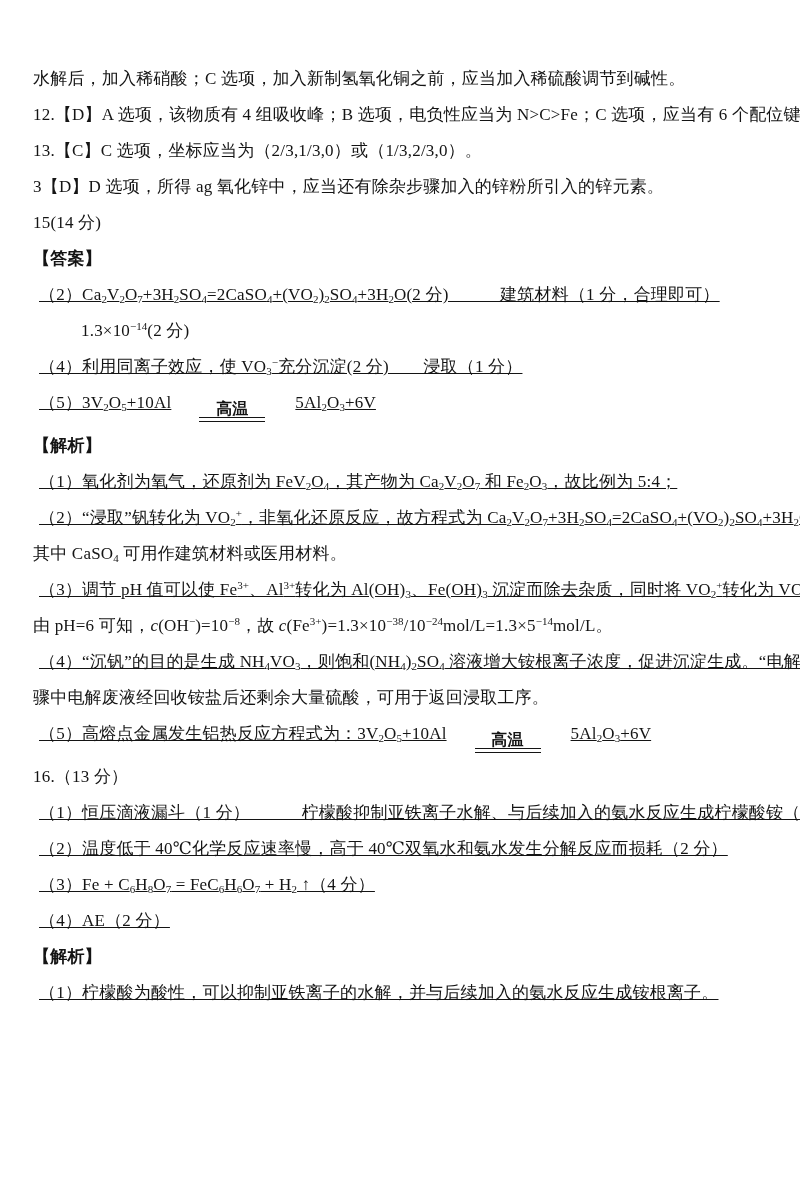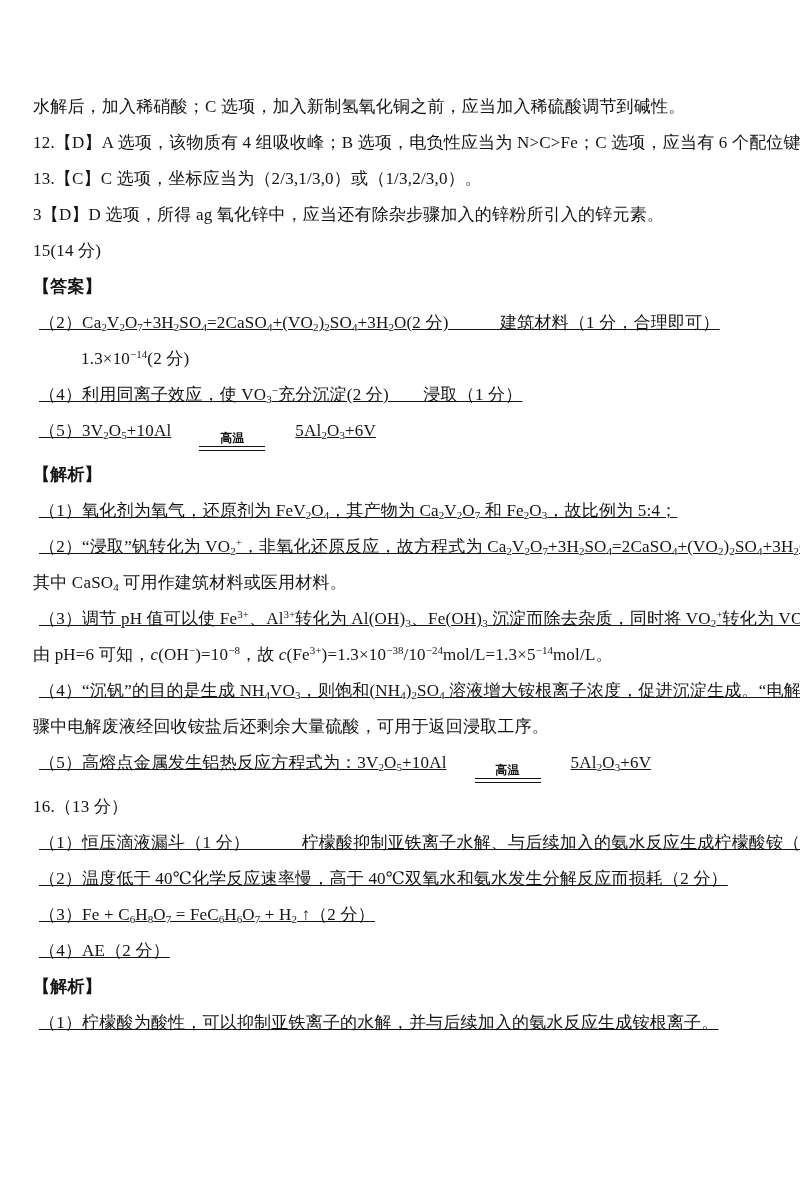--- a/index.html
+++ b/index.html
@@ -11,21 +11,21 @@
   body {
     width: 800px;
     height: 1196px;
     font-family: "Liberation Serif", "DejaVu Serif", serif;
     overflow: hidden;
   }
   .page {
     box-sizing: border-box;
     width: 800px;
     height: 1196px;
-    padding: 94px 26px 0 33px;
+    padding: 66px 26px 0 33px;
     overflow: hidden;
   }
   .line {
     font-size: 17px;
     line-height: 25px;
     margin-bottom: 11px;
     white-space: nowrap;
     letter-spacing: 0.2px;
   }
   .bold { font-weight: bold; }
@@ -43,21 +43,21 @@
     font-family: "Liberation Serif", serif;
   }
   .eqstack {
     display: inline-block;
     vertical-align: -6px;
     text-align: center;
     margin: 0 30px 0 28px;
   }
   .eqtop {
     display: block;
-    font-size: 12px;
+    font-size: 16px;
     font-weight: bold;
     line-height: 14px;
     font-family: "Liberation Sans", "DejaVu Sans", sans-serif;
   }
   .eqbar {
     display: block;
     width: 66px;
     height: 3px;
     border-top: 1.6px solid #141414;
     border-bottom: 1.6px solid #141414;
@@ -83,17 +83,17 @@
   <div class="line ind"><span>（2）“浸取”钒转化为 VO</span><sub>2</sub><sup>+</sup><span>，非氧化还原反应，故方程式为 Ca</span><sub>2</sub><span>V</span><sub>2</sub><span>O</span><sub>7</sub><span>+3H</span><sub>2</sub><span>SO</span><sub>4</sub><span>=2CaSO</span><sub>4</sub><span>+(VO</span><sub>2</sub><span>)</span><sub>2</sub><span>SO</span><sub>4</sub><span>+3H</span><sub>2</sub><span>O，</span></div>
   <div class="line"><span>其中 CaSO</span><sub>4</sub><span> 可用作建筑材料或医用材料。</span></div>
   <div class="line ind"><span>（3）调节 pH 值可以使 Fe</span><sup>3+</sup><span>、Al</span><sup>3+</sup><span>转化为 Al(OH)</span><sub>3</sub><span>、Fe(OH)</span><sub>3</sub><span> 沉淀而除去杂质，同时将 VO</span><sub>2</sub><sup>+</sup><span>转化为 VO</span></div>
   <div class="line"><span>由 pH=6 可知，</span><em>c</em><span>(OH</span><sup>−</sup><span>)=10</span><sup>−8</sup><span>，故 </span><em>c</em><span>(Fe</span><sup>3+</sup><span>)=1.3×10</span><sup>−38</sup><span>/10</span><sup>−24</sup><span>mol/L=1.3×5</span><sup>−14</sup><span>mol/L。</span></div>
   <div class="line ind"><span>（4）“沉钒”的目的是生成 NH</span><sub>4</sub><span>VO</span><sub>3</sub><span>，则饱和(NH</span><sub>4</sub><span>)</span><sub>2</sub><span>SO</span><sub>4</sub><span> 溶液增大铵根离子浓度，促进沉淀生成。“电解”步</span></div>
   <div class="line"><span>骤中电解废液经回收铵盐后还剩余大量硫酸，可用于返回浸取工序。</span></div>
   <div class="line ind"><span>（5）高熔点金属发生铝热反应方程式为：3V</span><sub>2</sub><span>O</span><sub>5</sub><span>+10Al</span><span class="eqstack"><span class="eqtop">高温</span><span class="eqbar"></span></span><span>5Al</span><sub>2</sub><span>O</span><sub>3</sub><span>+6V</span></div>
   <div class="line"><span>16.（13 分）</span></div>
   <div class="line ind"><span>（1）恒压滴液漏斗（1 分）　　　柠檬酸抑制亚铁离子水解、与后续加入的氨水反应生成柠檬酸铵（2 分）</span></div>
   <div class="line ind"><span>（2）温度低于 40℃化学反应速率慢，高于 40℃双氧水和氨水发生分解反应而损耗（2 分）</span></div>
-  <div class="line ind"><span>（3）Fe + C</span><sub>6</sub><span>H</span><sub>8</sub><span>O</span><sub>7</sub><span> = FeC</span><sub>6</sub><span>H</span><sub>6</sub><span>O</span><sub>7</sub><span> + H</span><sub>2</sub><span> ↑（2 分）</span></div>
+  <div class="line ind"><span>（3）Fe + C</span><sub>6</sub><span>H</span><sub>8</sub><span>O</span><sub>7</sub><span> = FeC</span><sub>6</sub><span>H</span><sub>6</sub><span>O</span><sub>7</sub><span> + H</span><sub>2</sub><span> ↑（4 分）</span></div>
   <div class="line ind"><span>（4）AE（2 分）</span></div>
   <div class="line bold"><span>【解析】</span></div>
   <div class="line ind"><span>（1）柠檬酸为酸性，可以抑制亚铁离子的水解，并与后续加入的氨水反应生成铵根离子。</span></div>
 </div>
 
 </body></html>

